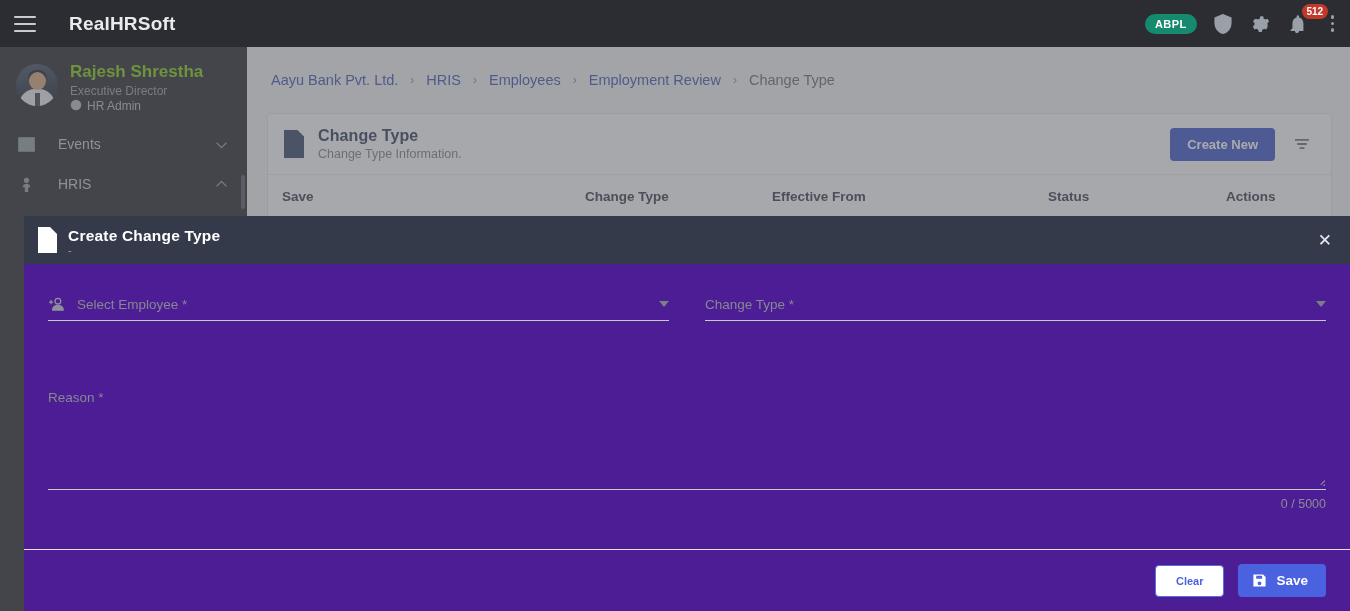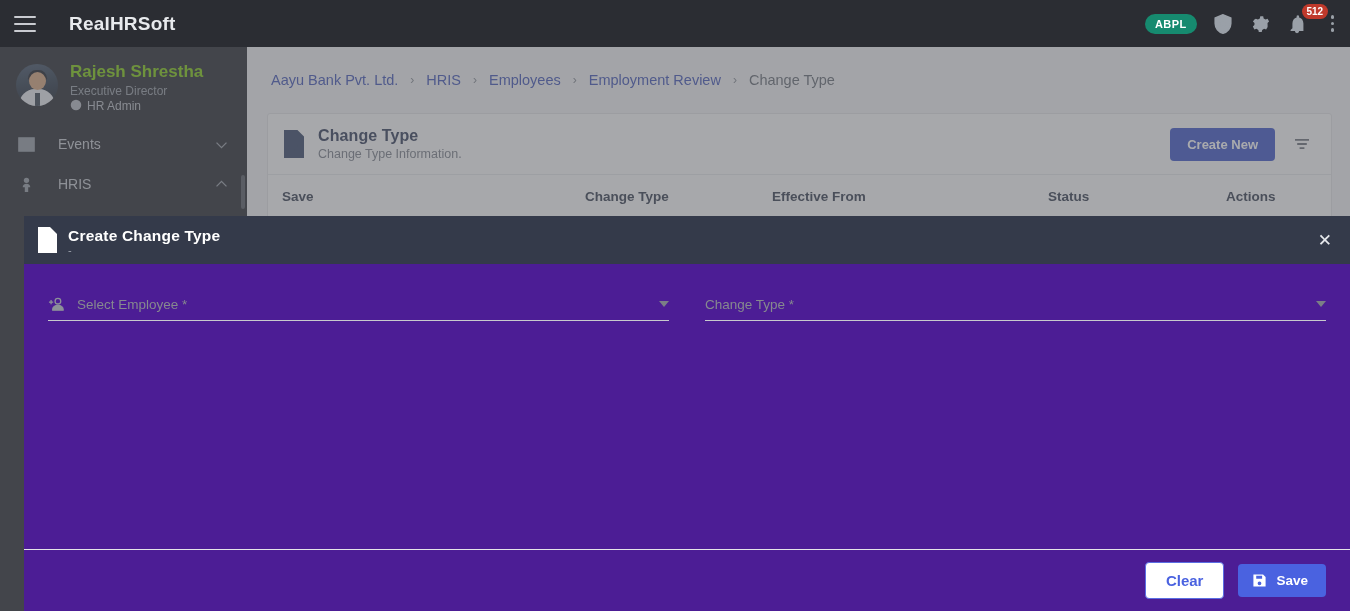--- a/index.html
+++ b/index.html
@@ -166,21 +166,21 @@
     overflow: hidden; }
   .resize-h i { position: absolute; right: 0; background: #9b9ea3; height: 1px; transform-origin: right; }
   .resize-h i:nth-child(1) { bottom: 1px; width: 11px; transform: rotate(-45deg); }
   .resize-h i:nth-child(2) { bottom: 1px; width: 6px; transform: rotate(-45deg) translateX(0); right: 0px; bottom: 5px;}
   .counter { text-align: right; color: #8a8d93; font-size: 12.5px; margin-top: 7px; }
 
   .modal-foot { border-top: 1px solid #e4e5e8; height: 62px; display: flex;
     align-items: center; justify-content: flex-end; gap: 14px; padding-right: 24px; }
   .btn-clear {
     background: #ffffff; color: #4a62e0; border: 1px solid #5a6ee4; border-radius: 4px;
-    padding: 9px 20px; font-size: 15px; font-weight: bold; cursor: pointer;
+    padding: 9px 20px; font-size: 11px; font-weight: bold; cursor: pointer;
     font-family: "Liberation Sans", sans-serif;
   }
   .btn-save {
     background: #4a62e0; color: #ffffff; border: none; border-radius: 4px;
     padding: 9px 18px 9px 14px; font-size: 13.5px; font-weight: bold; cursor: pointer;
     display: flex; align-items: center; gap: 9px;
     font-family: "Liberation Sans", sans-serif;
   }
   .btn-save svg { width: 15px; height: 15px; display: block; }
   .btn-save svg path { fill: #ffffff; }
@@ -374,20 +374,30 @@
           </div>
         </div>
         <div class="field">
           <div class="fld-line">
             <span class="fld-label">Change Type *</span>
             <span class="caret"></span>
           </div>
         </div>
       </div>
 
+      <div class="reason-wrap">
+        <div class="reason-box">
+          <div class="reason-label">Reason *</div>
+          <span class="resize-h">
+              <i></i>
+              <i></i>
+            </span>
+        </div>
+        <div class="counter">0 / 5000</div>
+      </div>
     </div>
 
     <div class="modal-foot">
       <button class="btn-clear">Clear</button>
       <button class="btn-save">
         <span>
           <svg viewBox="0 0 16 16">
               <path d="M1.5 1.5h10.3L14.5 4.2v10.3h-13zM4.5 2.8v3.4h6.3V2.8zM8 9a2 2 0 100 4 2 2 0 000-4z"></path>
             </svg>
         </span>

